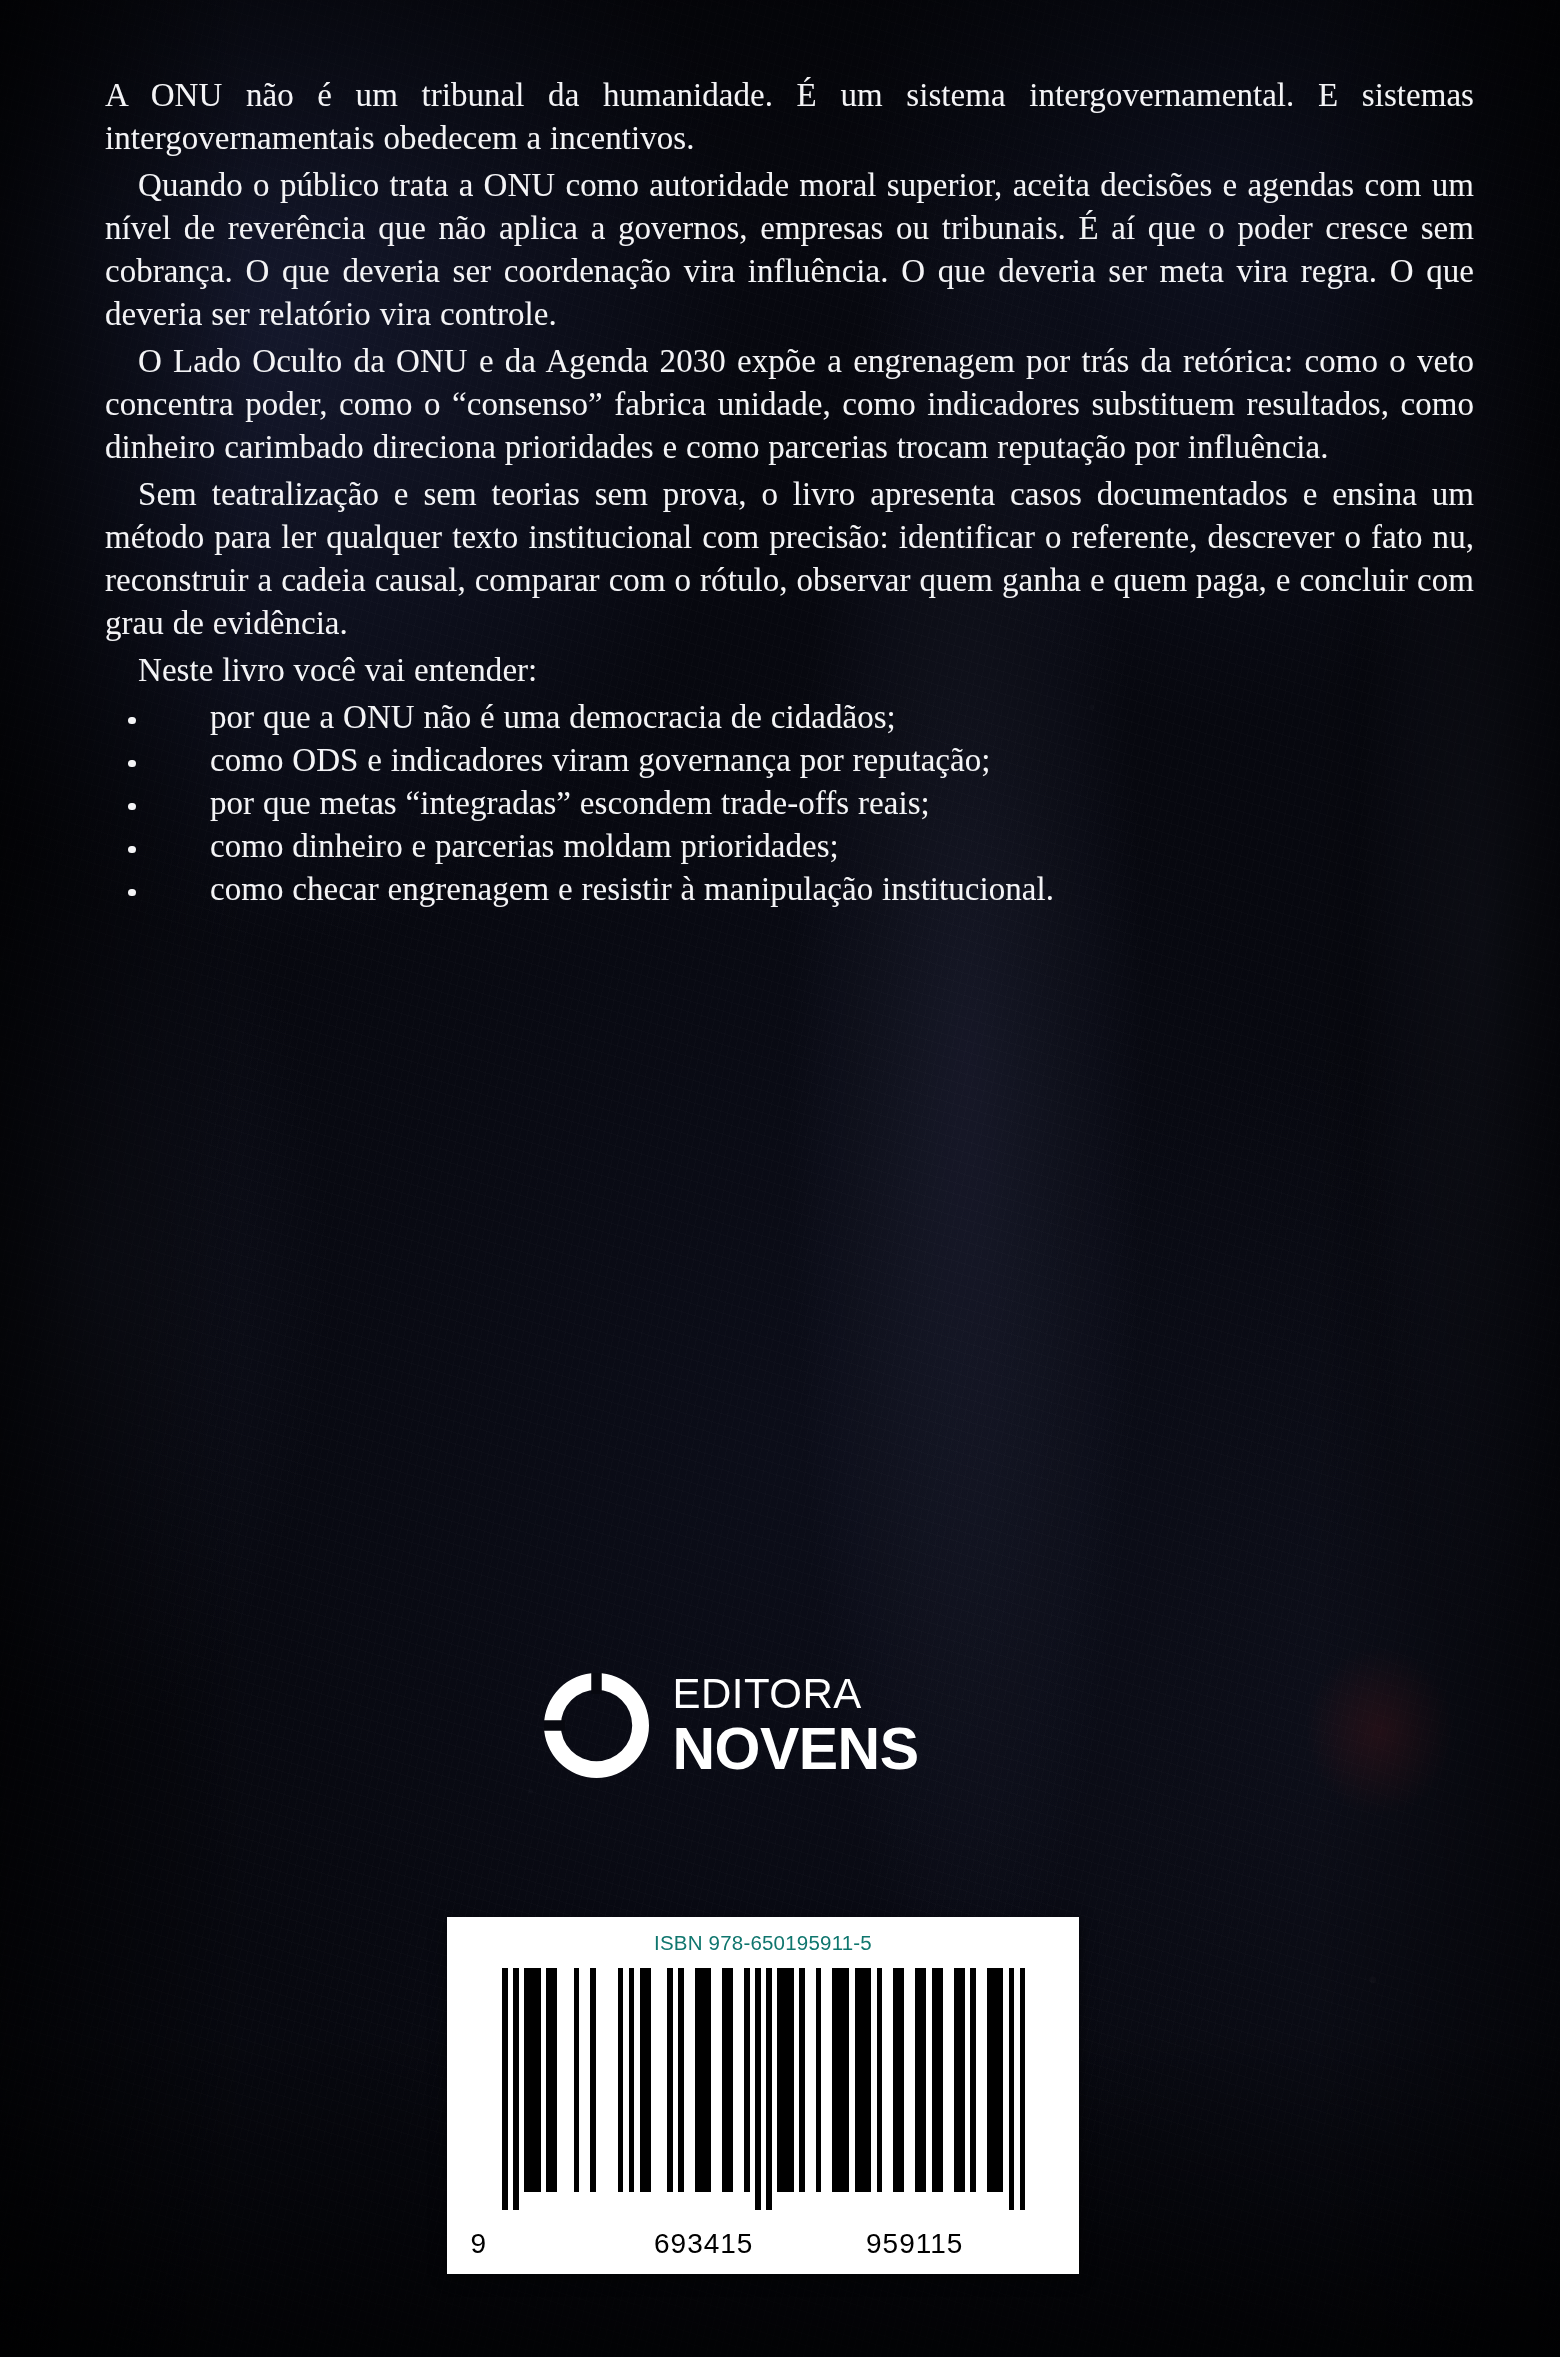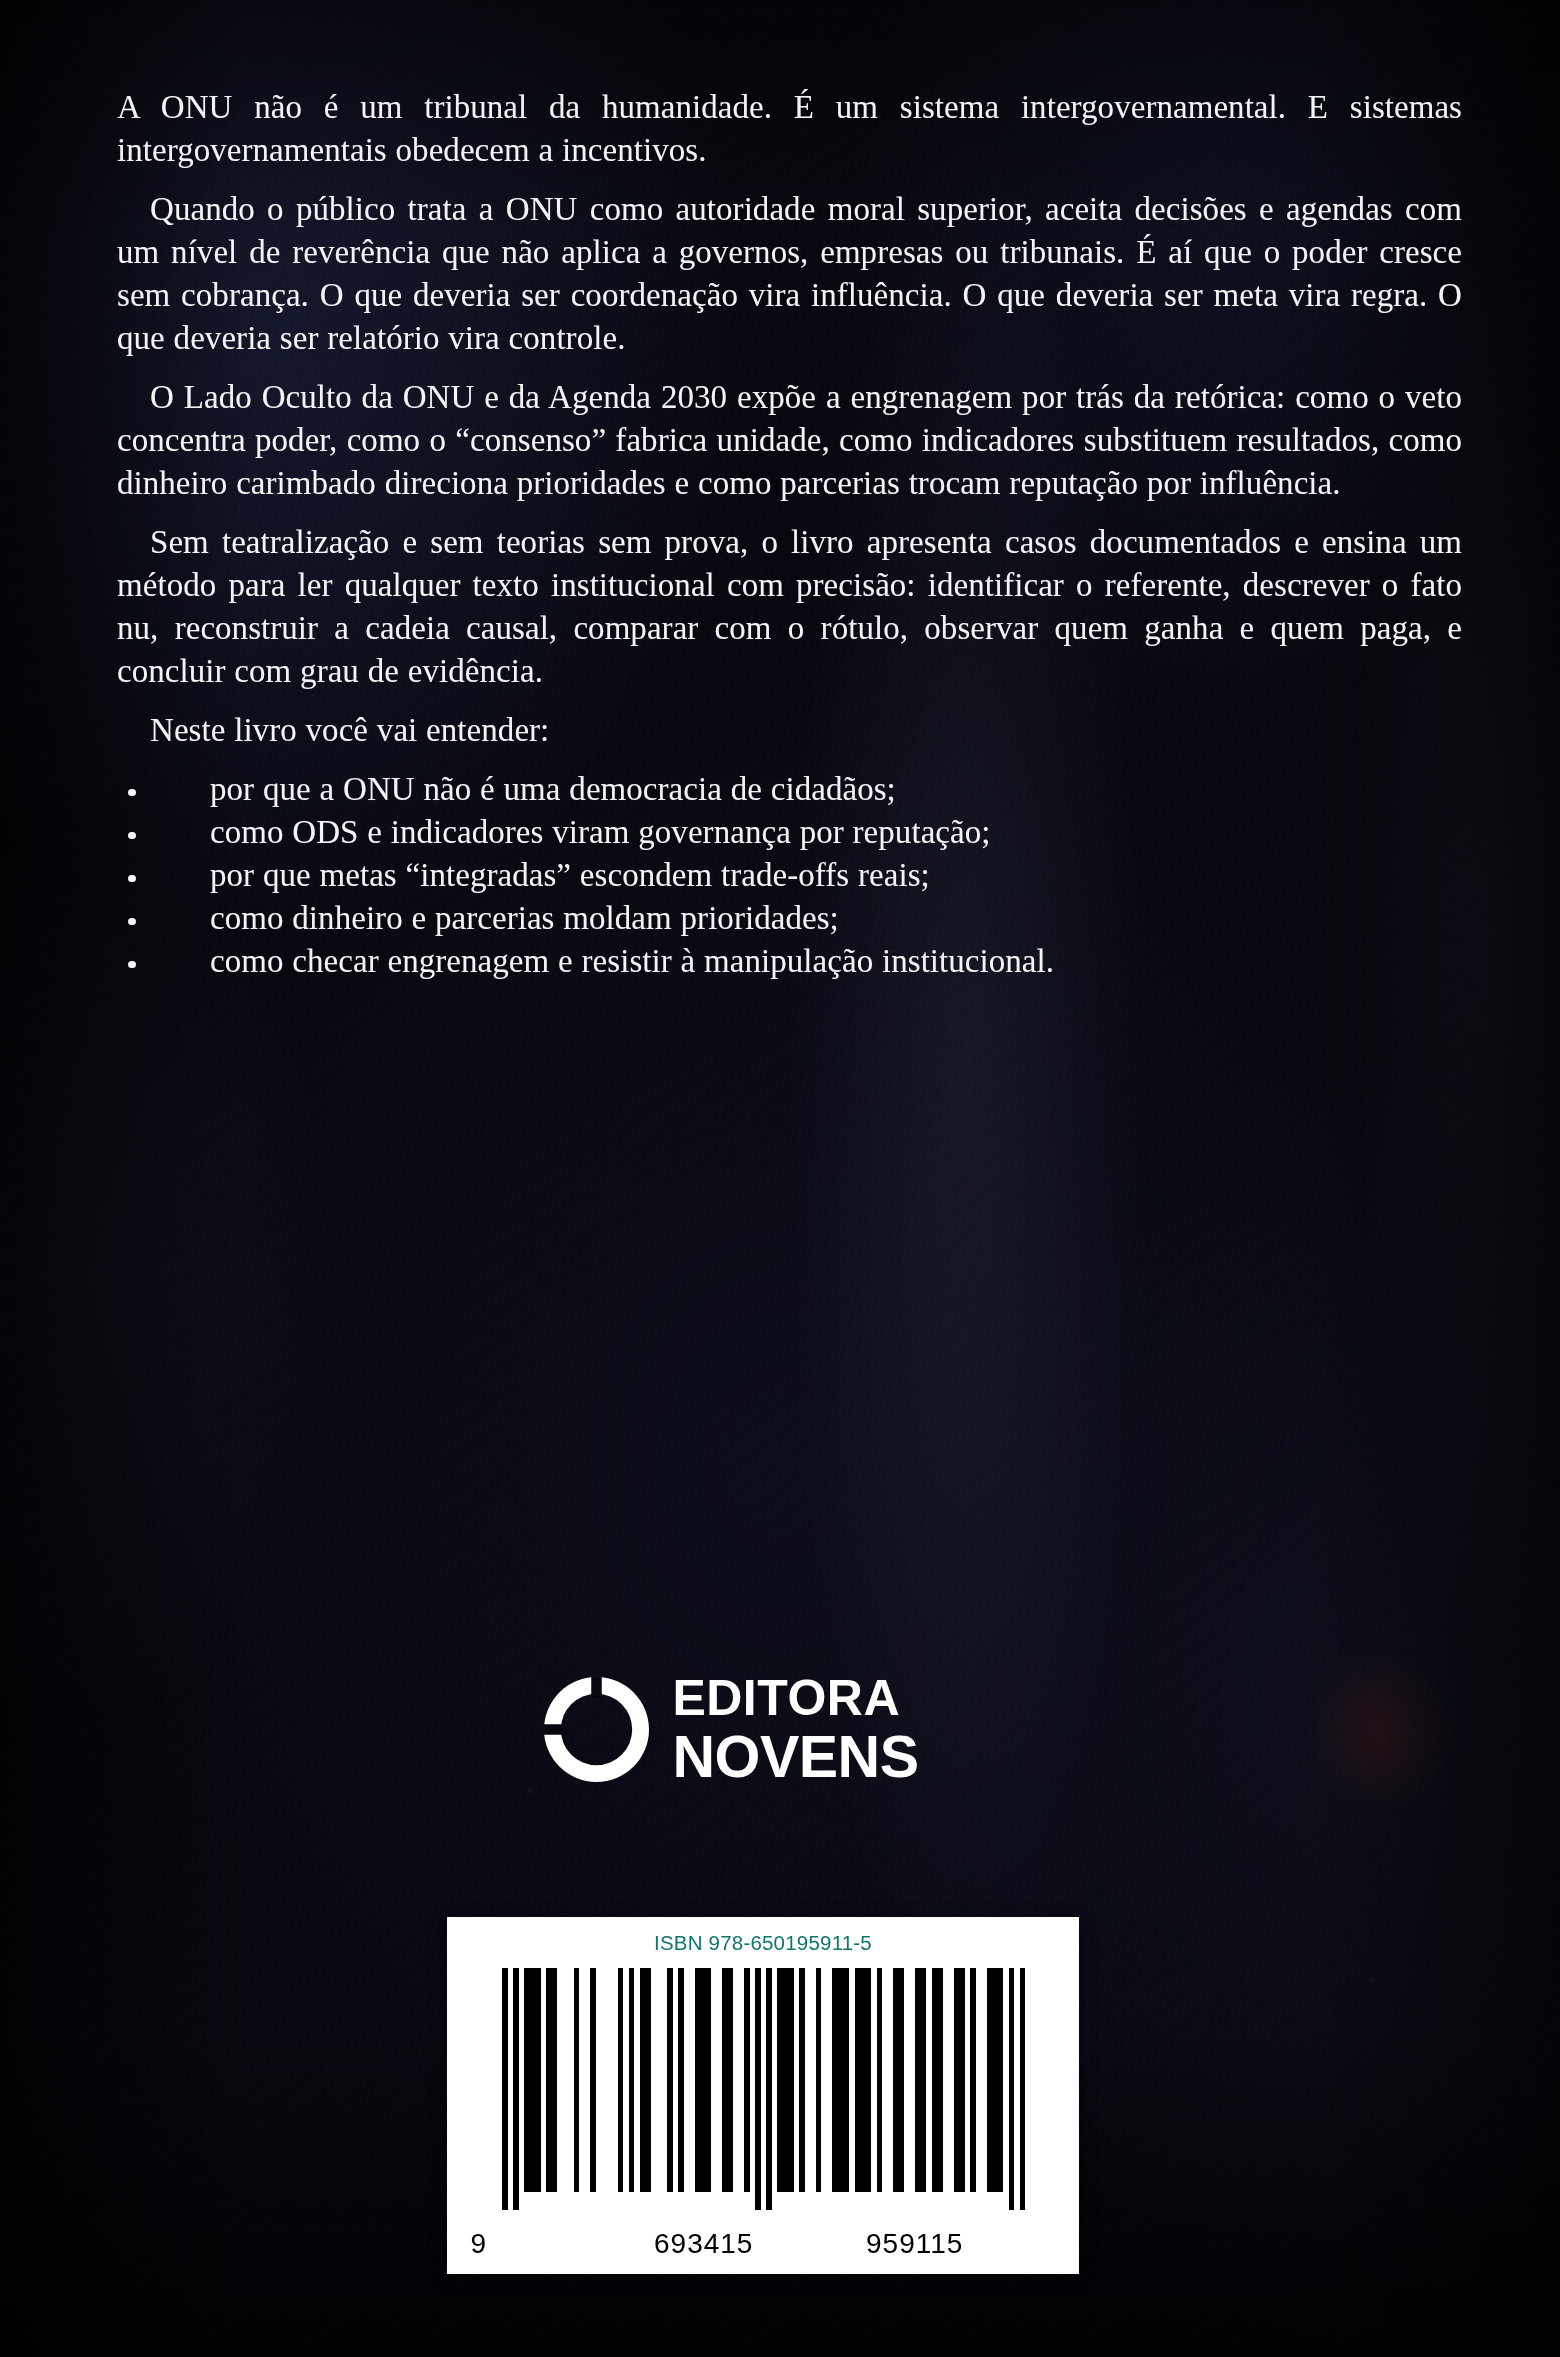--- a/index.html
+++ b/index.html
@@ -79,21 +79,21 @@
     font-size: 33px;
     line-height: 43px;
     text-align: justify;
     text-justify: inter-word;
     letter-spacing: 0.05px;
     word-spacing: 0.5px;
     color: #f4f4f6;
     text-shadow: 0 0 1px rgba(255,255,255,0.18);
   }
   .blurb p {
-    margin: 16px;
+    margin: 4px;
   }
   .blurb p.indent {
     text-indent: 33px;
   }
   .blurb p.last-line-full {
     text-align-last: left;
   }
 
   
   .bullets {
@@ -134,22 +134,22 @@
   }
   .logo-words {
     display: flex;
     flex-direction: column;
     justify-content: center;
     font-family: "Liberation Sans", "DejaVu Sans", sans-serif;
     color: #ffffff;
     line-height: 1;
   }
   .logo-editora {
-    font-size: 50px;
-    font-weight: 700;
+    font-size: 42px;
+    font-weight: 400;
     letter-spacing: 0.5px;
   }
   .logo-novens {
     font-size: 59px;
     font-weight: 700;
     letter-spacing: -0.5px;
     margin-top: 4.9px;
   }
 
   

